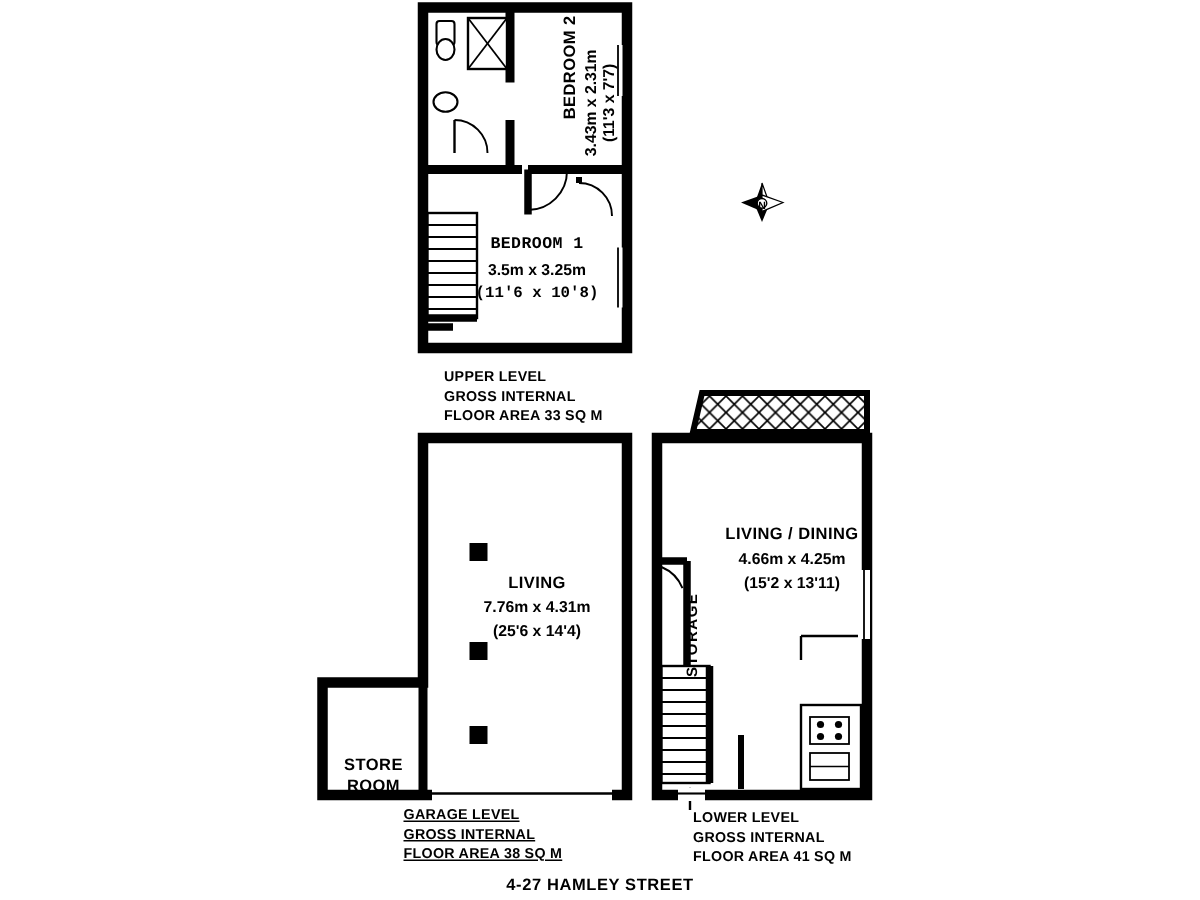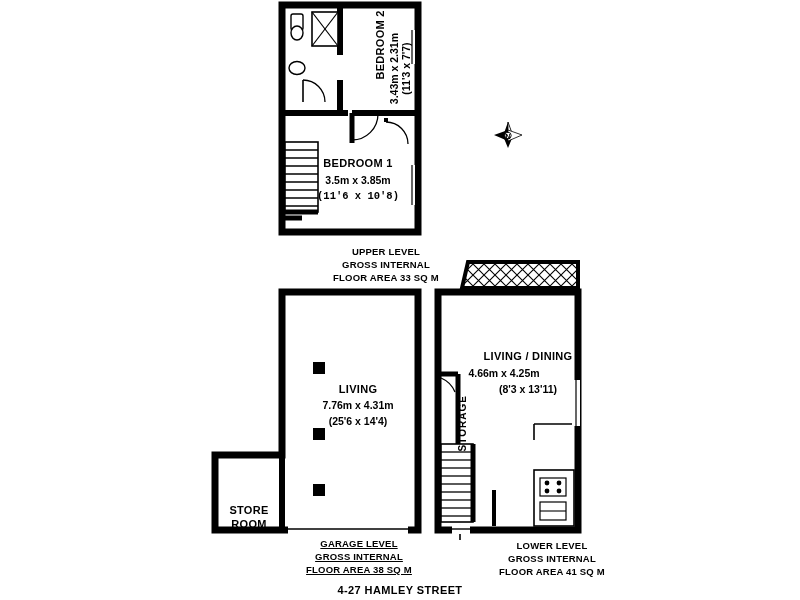--- a/index.html
+++ b/index.html
@@ -33,21 +33,21 @@
   }
   .room-name {
     font-size: 11px;
     letter-spacing: 0.3px;
   }
   .room-dim {
     font-size: 10.5px;
   }
   .area-note {
     font-size: 9.5px;
-    text-align: center;
+    text-align: left;
     line-height: 1.35;
     letter-spacing: 0.2px;
   }
   .street {
     font-size: 11px;
     letter-spacing: 0.4px;
   }
   .vert {
     transform-origin: center center;
   }
@@ -184,42 +184,42 @@
     <line x1="534" y1="424" x2="534" y2="440" stroke="#000000" stroke-width="1.6"></line>
     <rect x="572" y="380" width="8" height="46" fill="#ffffff"></rect>
     <line x1="576" y1="380" x2="576" y2="426" stroke="#000000" stroke-width="1.2"></line>
   </g>
 </svg>
 
 <div class="lbl room-name vert rot-90" style="left:336px; top:38px; width:90px;">BEDROOM 2</div>
 <div class="lbl room-dim vert rot-90" style="left:340px; top:62px; width:110px;">3.43m x 2.31m</div>
 <div class="lbl room-dim vert rot-90" style="left:352px; top:62px; width:110px;">(11'3 x 7'7)</div>
 
-<div class="lbl room-name" style="left:310px; top:157px; width:96px;">BEDROOM 1</div>
-<div class="lbl room-dim" style="left:308px; top:174px; width:100px;">3.5m x 3.85m</div>
+<div class="lbl room-name" style="left:310px; top:157px; width:96px;font-family:Liberation Mono, monospace;">BEDROOM 1</div>
+<div class="lbl room-dim" style="left:308px; top:174px; width:100px;">3.5m x 3.25m</div>
 <div class="lbl room-dim" style="left:308px; top:190px; width:100px;font-family:Liberation Mono, monospace;">(11'6 x 10'8)</div>
 
 <div class="lbl area-note" style="left:296px; top:246px; width:180px;">UPPER LEVEL
 GROSS INTERNAL
 FLOOR AREA 33 SQ M</div>
 
 <div class="lbl room-name" style="left:305px; top:383px; width:106px;">LIVING</div>
 <div class="lbl room-dim" style="left:303px; top:399px; width:110px;">7.76m x 4.31m</div>
 <div class="lbl room-dim" style="left:303px; top:415px; width:110px;">(25'6 x 14'4)</div>
 
 <div class="lbl room-name" style="left:220px; top:504px; width:58px;">STORE
 ROOM</div>
 
 <div class="lbl area-note" style="left:269px; top:538px; width:180px;text-decoration:underline;">GARAGE LEVEL
 GROSS INTERNAL
 FLOOR AREA 38 SQ M</div>
 
 <div class="lbl room-name" style="left:468px; top:350px; width:120px;">LIVING / DINING</div>
-<div class="lbl room-dim" style="left:444px; top:367px; width:120px;">4.66m x 4.25m</div>
-<div class="lbl room-dim" style="left:468px; top:383px; width:120px;">(8'3 x 13'11)</div>
+<div class="lbl room-dim" style="left:468px; top:367px; width:120px;">4.66m x 4.25m</div>
+<div class="lbl room-dim" style="left:468px; top:383px; width:120px;">(15'2 x 13'11)</div>
 
 <div class="lbl storage-lbl vert rot-90" style="left:413px; top:417px; width:100px;">STORAGE</div>
 
 <div class="lbl area-note" style="left:462px; top:540px; width:180px;">LOWER LEVEL
 GROSS INTERNAL
 FLOOR AREA 41 SQ M</div>
 
 <div class="lbl street" style="left:300px; top:584px; width:200px;text-align:center;">4-27 HAMLEY STREET</div>
 
 </body></html>

